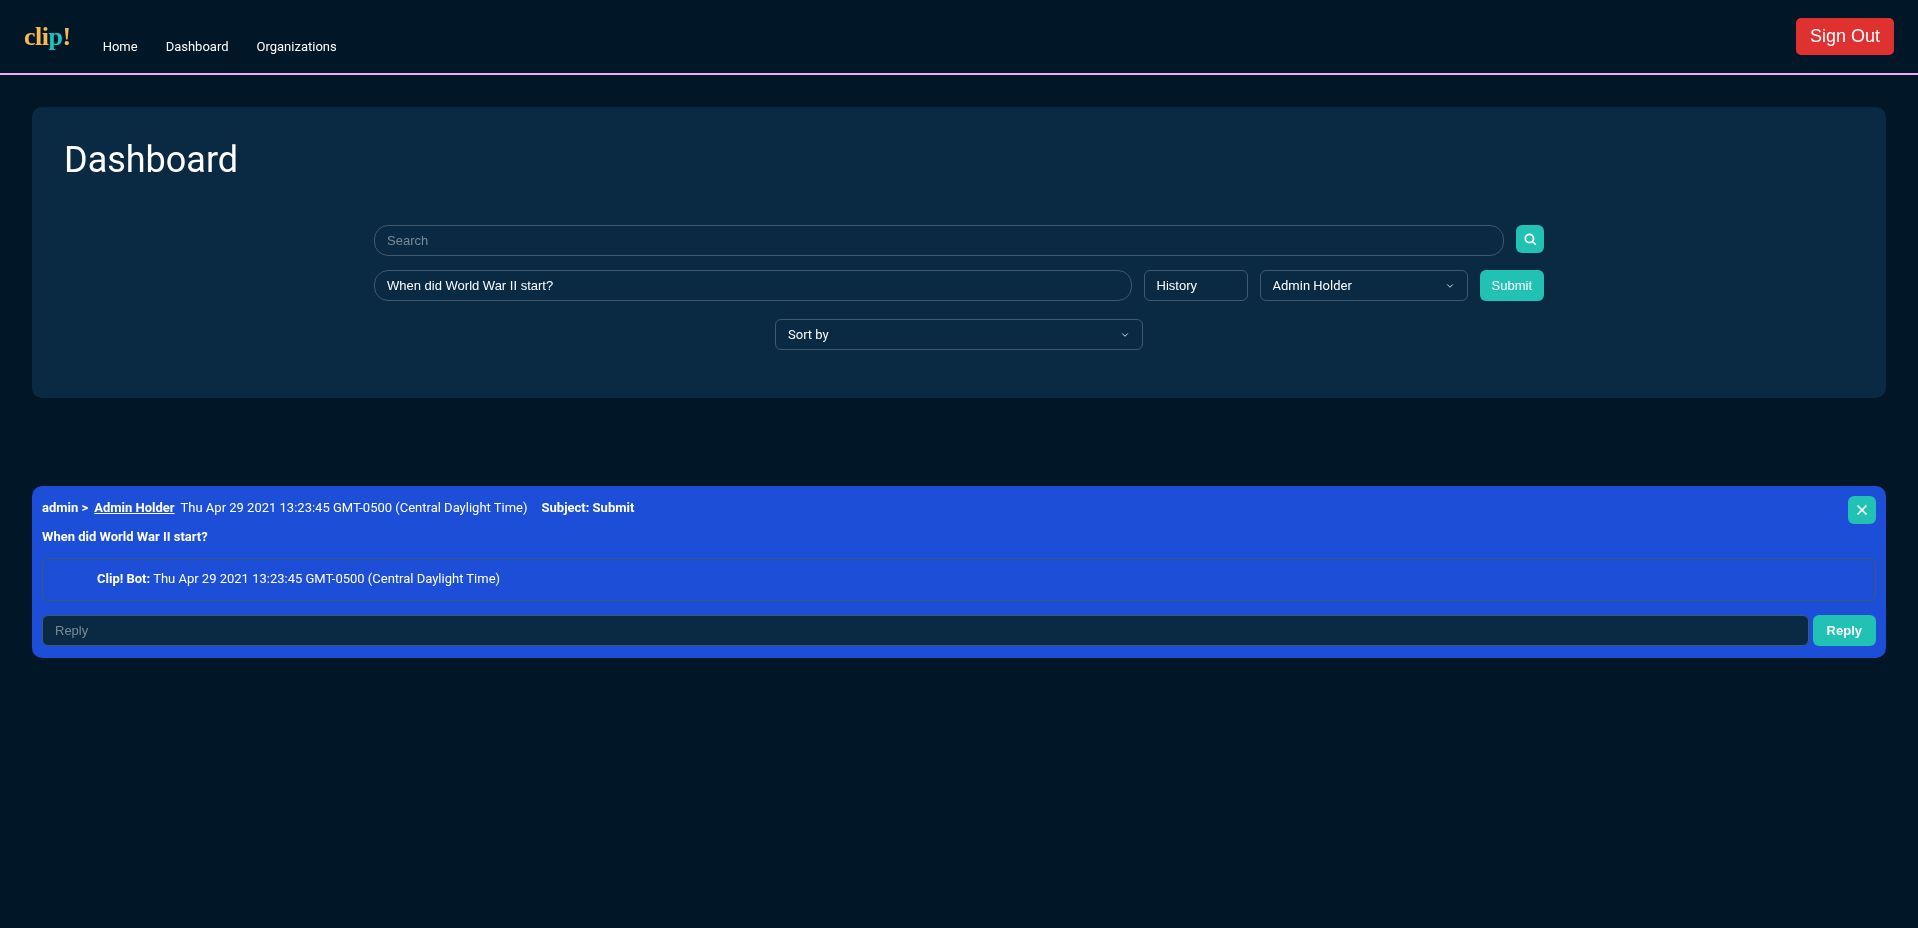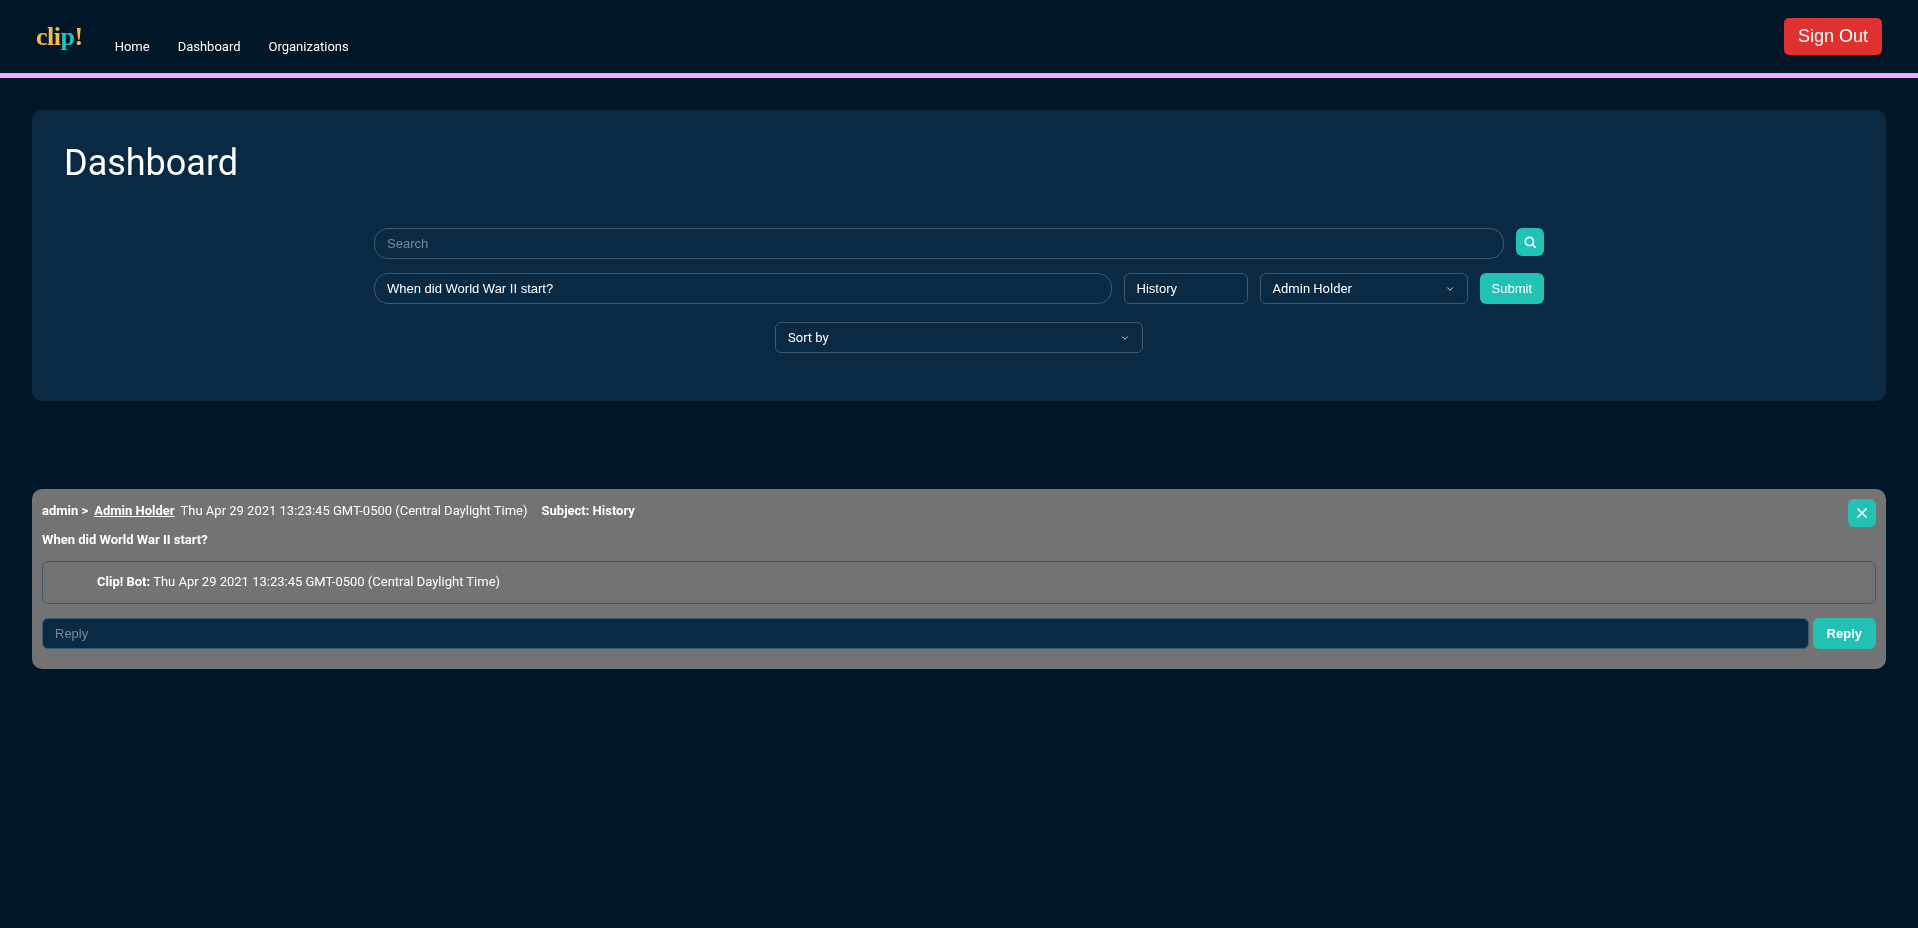--- a/index.html
+++ b/index.html
@@ -11,22 +11,22 @@
       background-color: #011627;
       color: #ffffff;
       font-family: -apple-system, BlinkMacSystemFont, "Segoe UI", Roboto, Helvetica, Arial, sans-serif;
       font-size: 14px;
       min-height: 928px;
     }
     .navbar {
       display: flex;
       align-items: center;
       justify-content: space-between;
-      padding: 18px 36px;
-      border-bottom: 5px solid #f0abfc;
+      padding: 18px 24px;
+      border-bottom: 2px solid #f0abfc;
     }
     .navbar-left {
       display: flex;
       align-items: center;
       gap: 32px;
     }
     .logo {
       font-size: 26px;
       font-weight: 700;
       font-family: Georgia, serif;
@@ -91,21 +91,21 @@
       border-radius: 14px;
       padding: 7px 12px;
       color: #ffffff;
       font-size: 13px;
       outline: none;
     }
     .input-box::placeholder {
       color: #7a8a97;
     }
     .input-small {
-      width: 124px;
+      width: 104px;
       flex: none;
       background-color: #0a2a43;
       border: 1px solid #3f5a6f;
       border-radius: 6px;
       padding: 7px 12px;
       color: #ffffff;
       font-size: 13px;
       outline: none;
     }
     .select-box {
@@ -159,23 +159,23 @@
       display: flex;
       justify-content: space-between;
       align-items: center;
       cursor: pointer;
     }
     .chevron-down {
       width: 10px;
       height: 10px;
     }
     .thread-card {
-      background-color: #737373;
+      background-color: #1d4ed8;
       border-radius: 10px;
-      padding: 14px 10px 20px 10px;
+      padding: 14px 10px 12px 10px;
       position: relative;
     }
     .thread-header {
       display: flex;
       align-items: center;
       gap: 6px;
       font-size: 13px;
       margin-bottom: 14px;
       flex-wrap: wrap;
     }
@@ -317,21 +317,21 @@
       <svg width="16" height="16" viewBox="0 0 24 24" fill="none" stroke="#ffffff" stroke-width="2.5" stroke-linecap="round" stroke-linejoin="round">
           <line x1="18" y1="6" x2="6" y2="18"></line>
           <line x1="6" y1="6" x2="18" y2="18"></line>
         </svg>
     </button>
 
     <div class="thread-header">
       <span class="thread-user">admin &gt;</span>
       <span class="thread-link thread-user">Admin Holder</span>
       <span class="thread-date">Thu Apr 29 2021 13:23:45 GMT-0500 (Central Daylight Time)</span>
-      <span class="thread-subject">Subject: History</span>
+      <span class="thread-subject">Subject: Submit</span>
     </div>
 
     <div class="thread-question">When did World War II start?</div>
 
     <div class="bot-reply-box">
       <div class="bot-header">
         <span class="bot-name">Clip! Bot:</span>
         <span>Thu Apr 29 2021 13:23:45 GMT-0500 (Central Daylight Time)</span>
       </div>
     </div>

